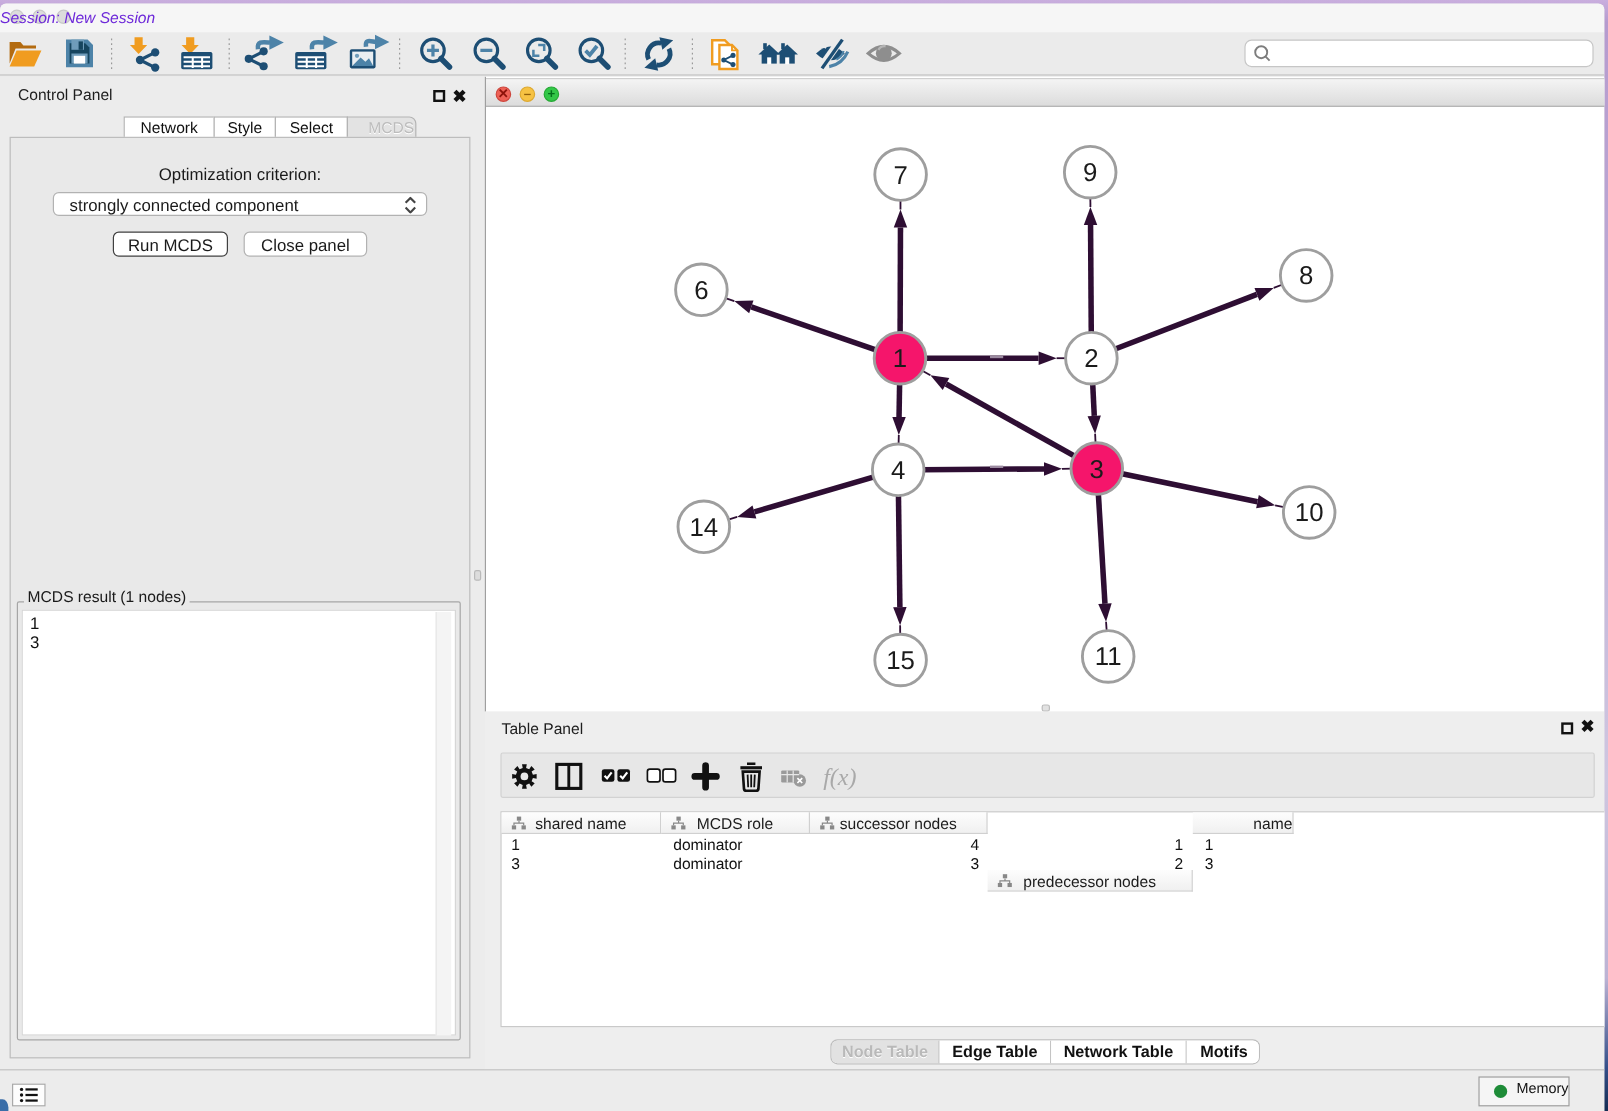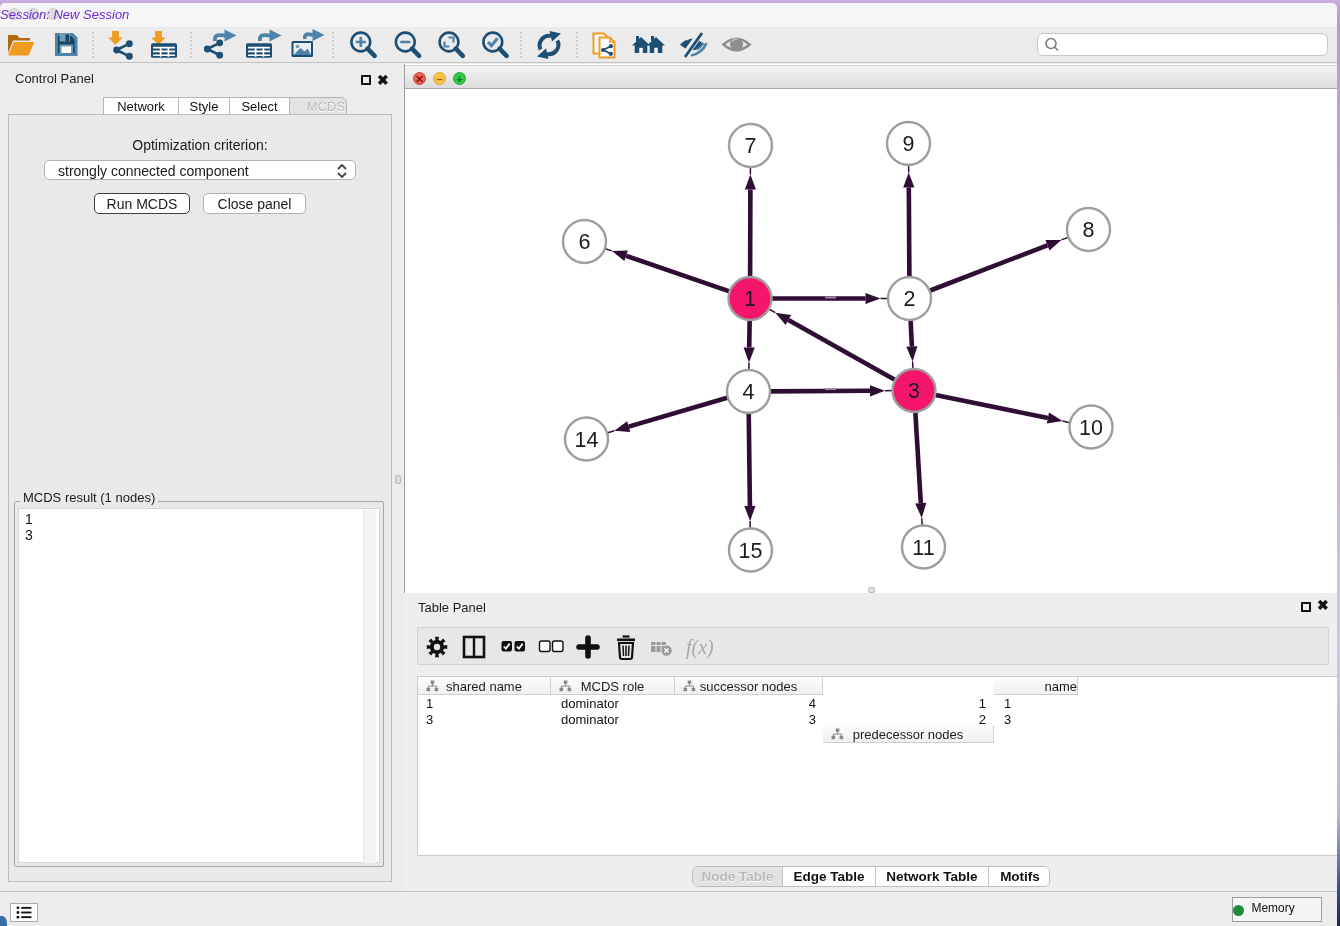--- a/index.html
+++ b/index.html
@@ -380,19 +380,19 @@
     <div class="abs" style="left:10px; top:11px; width:28px; height:19px; background:#fdfdfd; border:1.5px solid #a9a9a9;">
       <svg width="16" height="13" viewBox="0 0 16 14" style="position:absolute; left:5px; top:2px;">
         <circle cx="1.5" cy="2" r="1.5" fill="#111"></circle>
           <rect x="5" y="1" width="11" height="2" fill="#111"></rect>
         <circle cx="1.5" cy="7" r="1.5" fill="#111"></circle>
           <rect x="5" y="6" width="11" height="2" fill="#111"></rect>
         <circle cx="1.5" cy="12" r="1.5" fill="#111"></circle>
           <rect x="5" y="11" width="11" height="2" fill="#111"></rect>
       </svg>
     </div>
-    <div class="abs" style="left:1232px; top:5px; width:90px; height:25px; background:#f5f5f5; border:1px solid #9d9d9d; text-align:left;">
+    <div class="abs" style="left:1232px; top:5px; width:76px; height:25px; background:#f5f5f5; border:1px solid #9d9d9d; text-align:right;">
       <span style="display:inline-block; width:11px; height:11px; border-radius:50%; background:#1e8c38; margin-top:6px; vertical-align:middle;"></span>
       <span style="font-size:12px; color:#111; vertical-align:middle; margin-left:3px;">Memory</span>
     </div>
   </div>
 </div>
 <div style="position:absolute; left:0; top:916px; width:7px; height:10px; background:#3a6ea8; border-radius:0 70% 0 0;"></div>
 
 </body></html>

